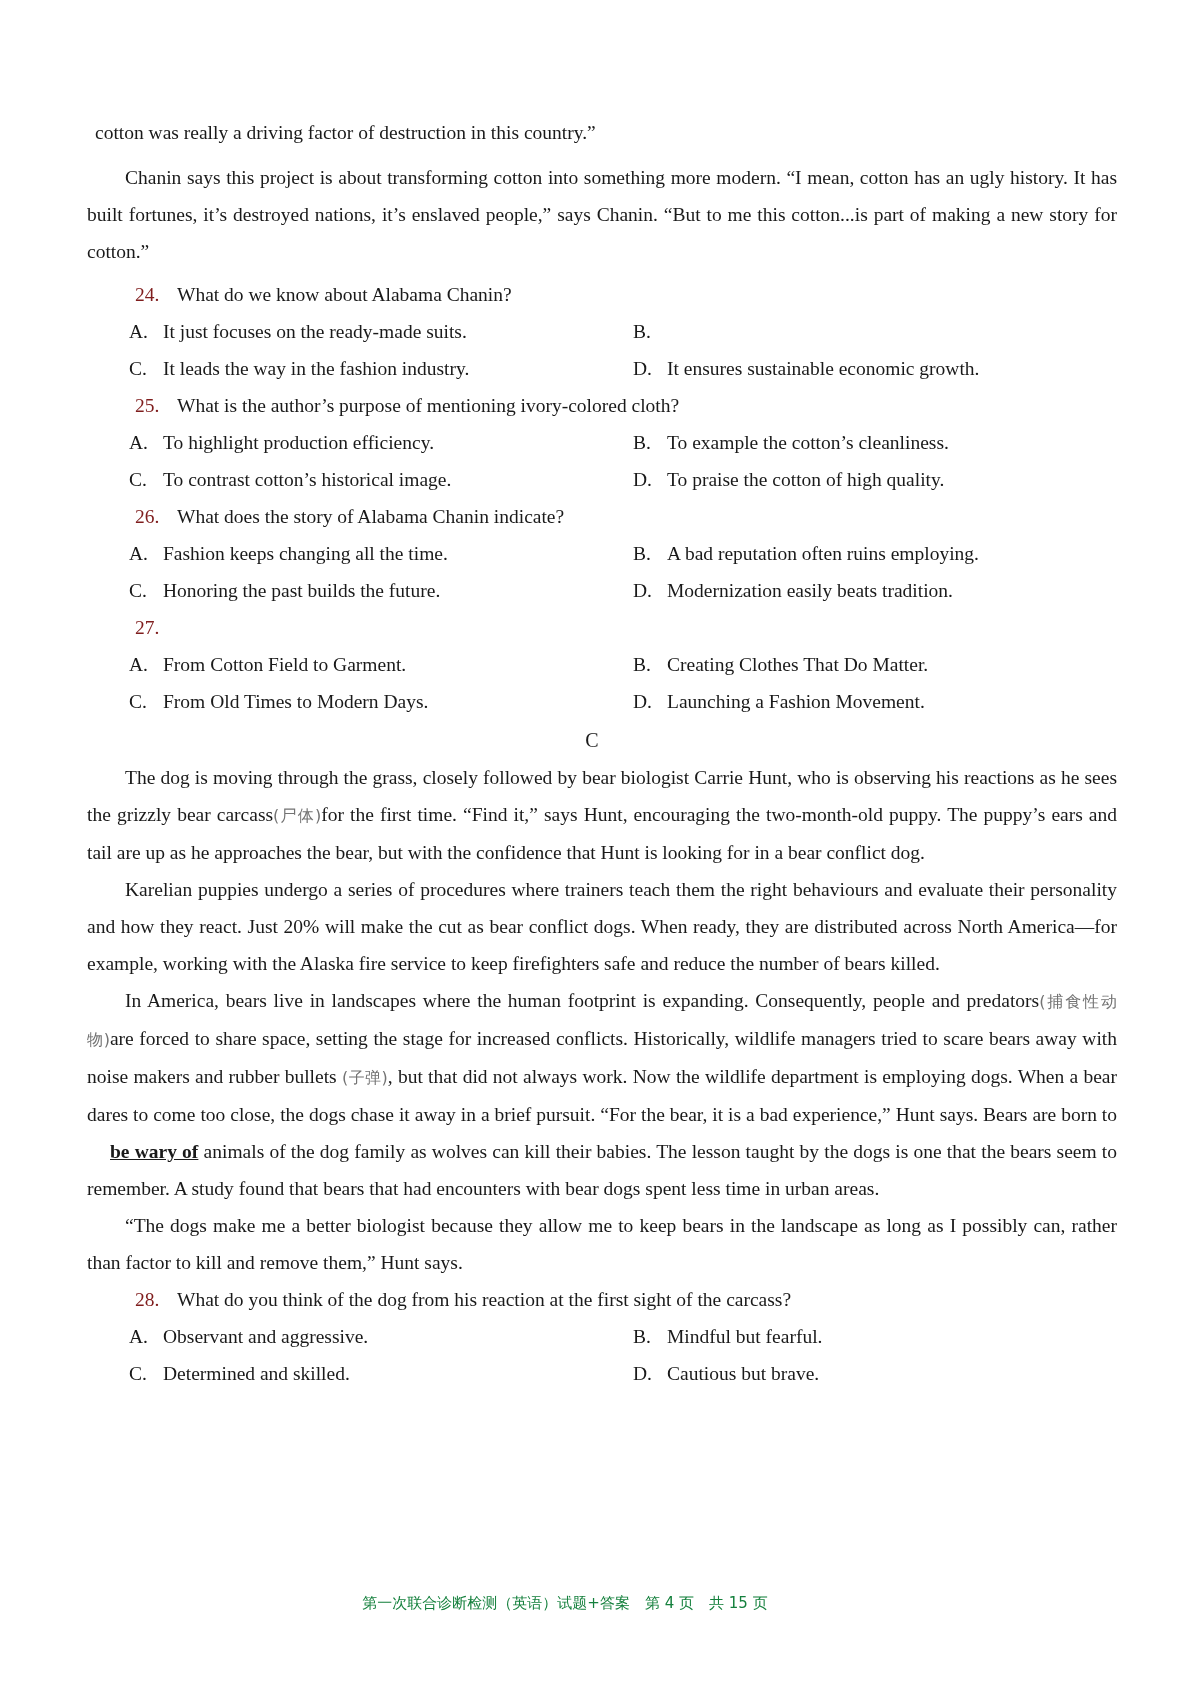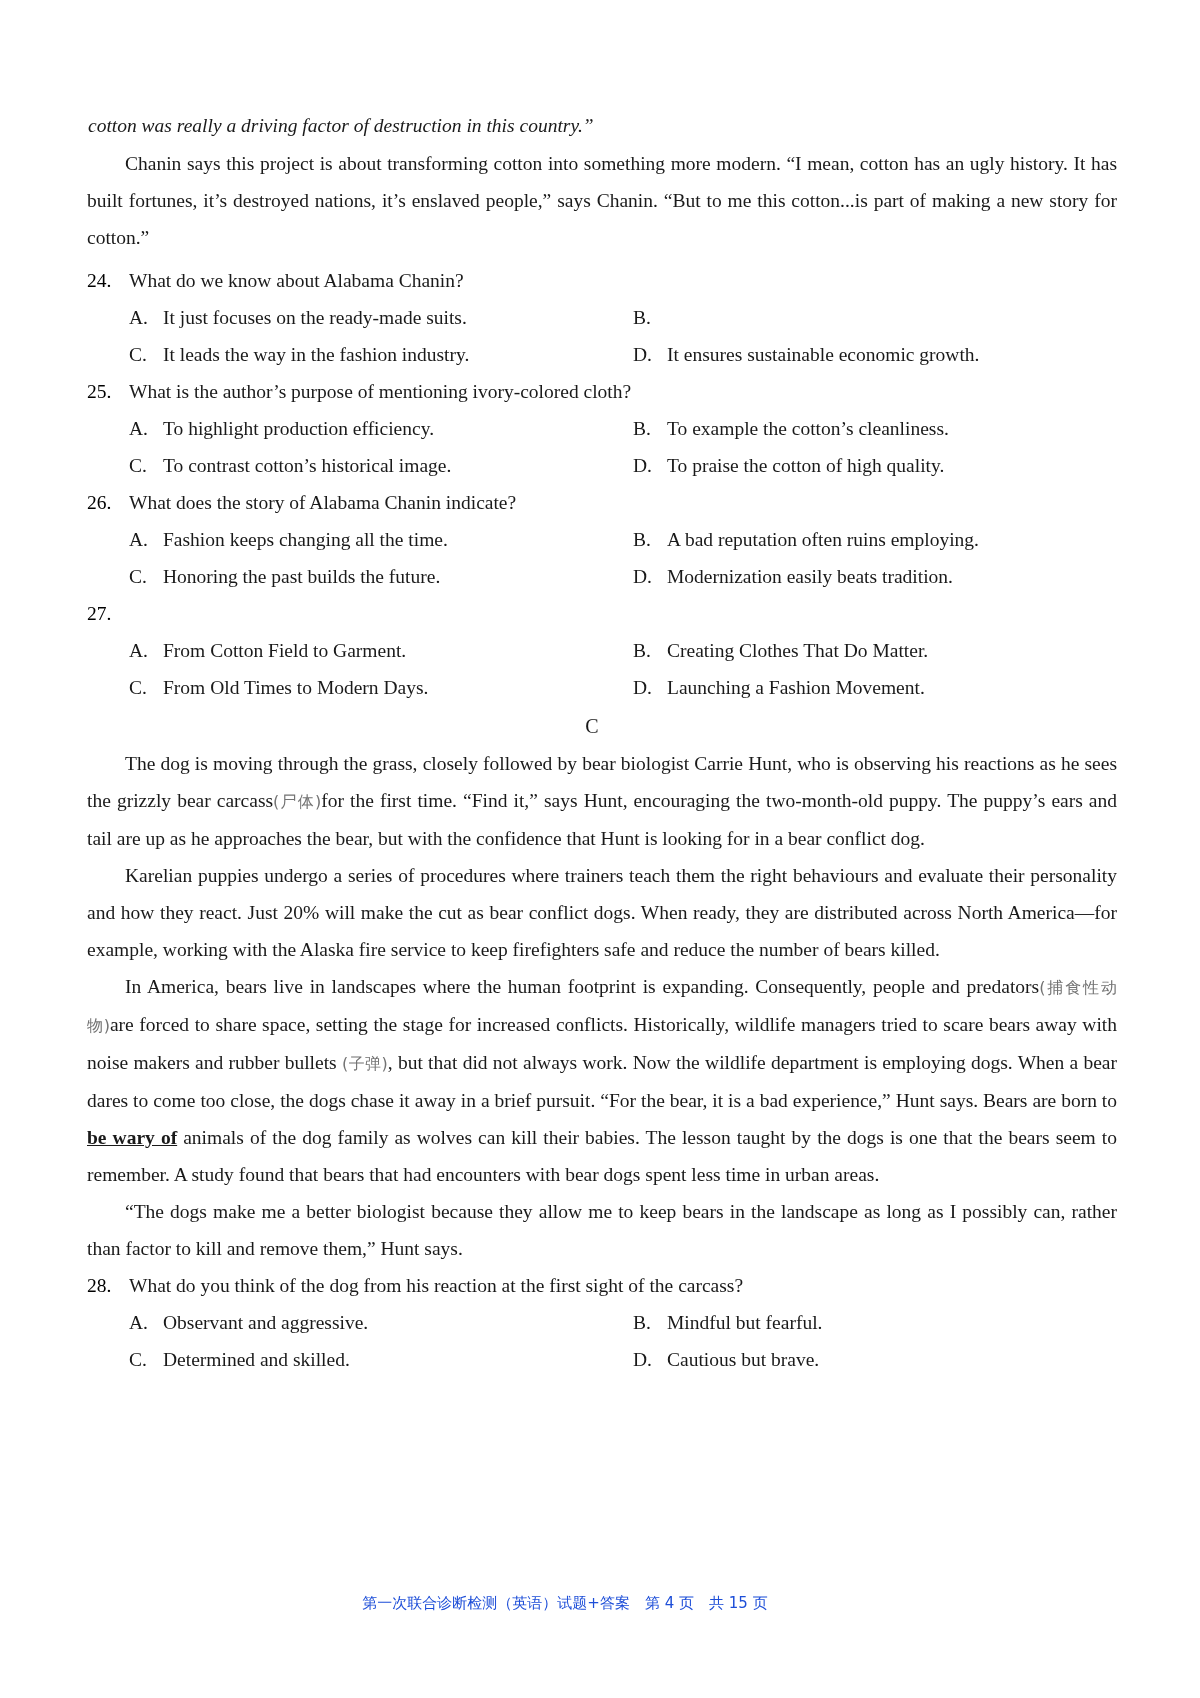--- a/index.html
+++ b/index.html
@@ -18,40 +18,40 @@
     .page {
       position: absolute;
       left: 87px;
       top: 106px;
       width: 1030px;
     }
     .line-block {
       font-size: 19.5px;
       line-height: 37px;
       text-align: justify;
-      margin: 1px;
-      font-style: italic;
+      margin: 8px;
     }
     .para {
       font-size: 19.5px;
       line-height: 37px;
       text-align: justify;
       text-indent: 38px;
       margin: 0;
     }
     .question {
       font-size: 19.5px;
       line-height: 37px;
       margin: 0;
       display: flex;
     }
     .qnum {
       width: 42px;
       flex: 0 0 42px;
-      color: #000000;
+      color: #7f1d1d;
+      margin-left: 48px;
     }
     .options {
       display: grid;
       grid-template-columns: 504px 1fr;
       padding-left: 42px;
       font-size: 19.5px;
       line-height: 37px;
     }
     .opt {
       display: flex;
@@ -64,35 +64,36 @@
     .section-letter {
       text-align: center;
       font-size: 20px;
       line-height: 37px;
       margin: 2px 0 0 0;
       padding-right: 20px;
     }
     .underlined {
       font-weight: bold;
       text-decoration: underline;
+      margin-left: 23px;
     }
     .cn {
       font-family: "DejaVu Sans", sans-serif;
       font-size: 16px;
       color: #737373;
     }
     .footer {
       position: absolute;
       left: 0;
       width: 1200px;
       top: 1594px;
       text-align: center;
       font-family: "DejaVu Sans", sans-serif;
       font-size: 15px;
-      color: #1d4ed8;
+      color: #15803d;
       padding-right: 70px;
       box-sizing: border-box;
     }
     .gap-small { height: 6px; }
   </style>
 </head>
 <body>
 
 <div class="page">
 

